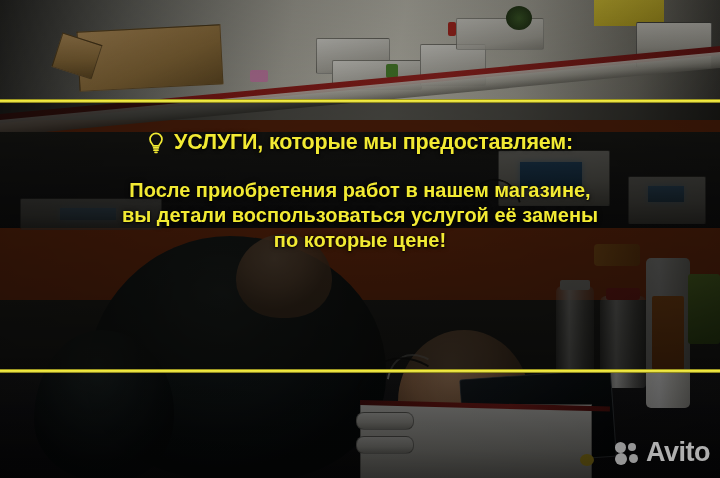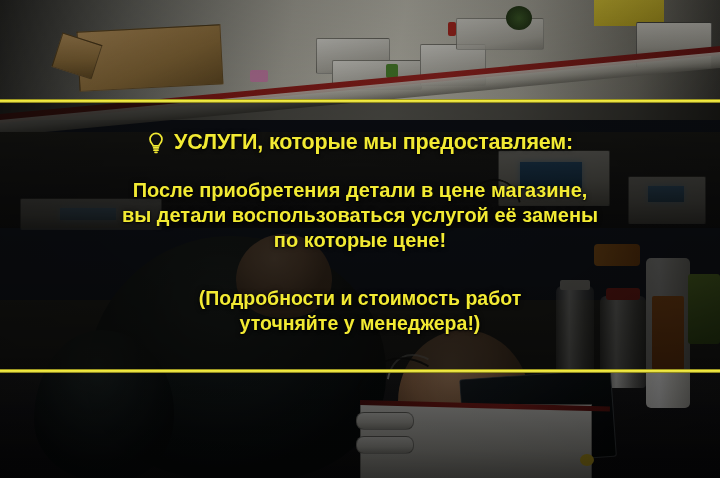--- a/index.html
+++ b/index.html
@@ -6,21 +6,21 @@
   html, body {
     margin: 0;
     padding: 0;
     background: #000;
   }
   #stage {
     position: relative;
     width: 720px;
     height: 478px;
     overflow: hidden;
-    background: #0f172a;
+    background: #c2410c;
     font-family: "Liberation Sans", "DejaVu Sans", sans-serif;
   }
 
   
   .photo {
     position: absolute;
     inset: 0;
     overflow: hidden;
   }
 
@@ -320,26 +320,31 @@
         <svg viewBox="0 0 18 22" width="18" height="22" aria-hidden="true">
           <path d="M9 1.4c-3.3 0-6 2.6-6 5.9 0 2.2 1.1 3.6 2.1 4.7.6.7 1 1.2 1.1 1.9h5.6c.1-.7.5-1.2 1.1-1.9 1-1.1 2.1-2.5 2.1-4.7 0-3.3-2.7-5.9-6-5.9z" fill="none" stroke="#F2EA33" stroke-width="1.7"></path>
           <path d="M6.6 15.8h4.8M7 18.2h4" fill="none" stroke="#F2EA33" stroke-width="1.7" stroke-linecap="round"></path>
           <path d="M8 20.4h2" fill="none" stroke="#F2EA33" stroke-width="1.6" stroke-linecap="round"></path>
         </svg>
       </span>
       <span>УСЛУГИ, которые мы предоставляем:</span>
     </div>
 
     <div class="body-text">
-      <div>После приобретения детали в цене магазине,</div>
+      <div>После приобретения работ в нашем магазине,</div>
       <div>вы детали воспользоваться услугой её замены</div>
       <div>по которые цене!</div>
     </div>
 
-    <div class="note-text">
-      <div>(Подробности и стоимость работ</div>
-      <div>уточняйте у менеджера!)</div>
-    </div>
 
   </div>
 
+  <div class="watermark">
+    <span class="wm-dots">
+      <i></i>
+        <i></i>
+        <i></i>
+        <i></i>
+    </span>
+    <span class="wm-text">Avito</span>
+  </div>
 
 </div>
 
 </body></html>

